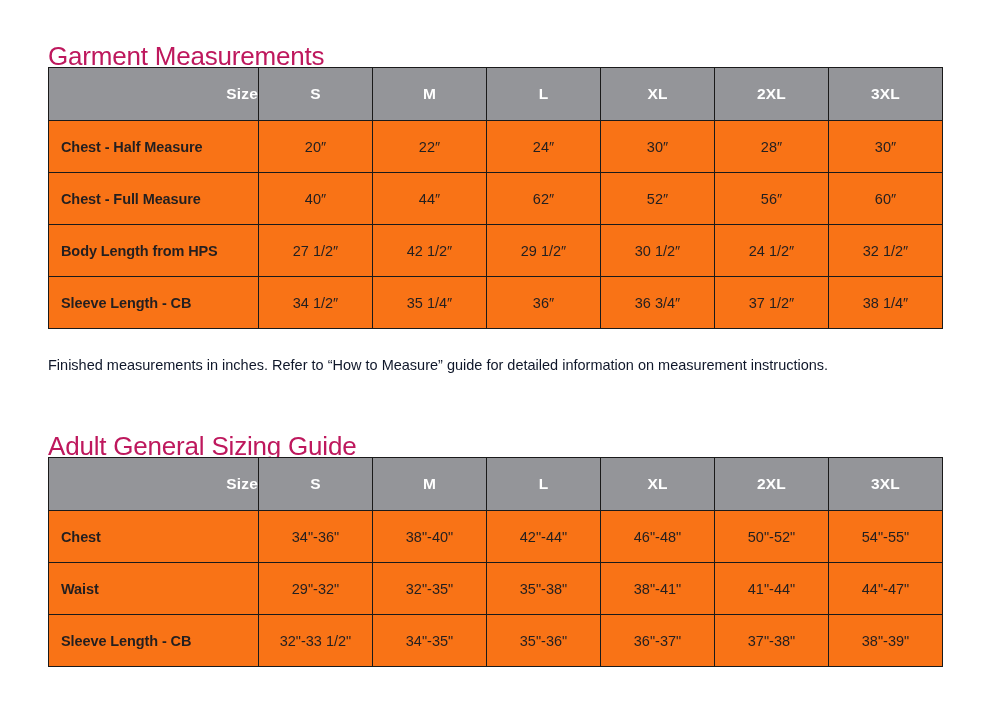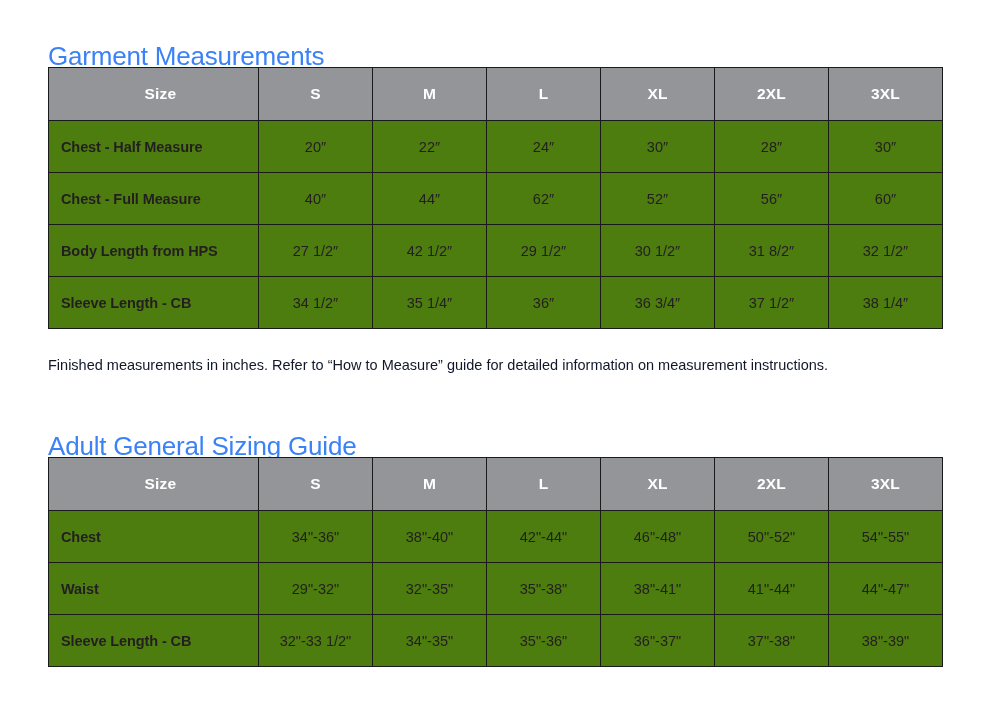--- a/index.html
+++ b/index.html
@@ -21,21 +21,21 @@
     left: 0;
     top: 0;
     width: 995px;
     height: 709px;
   }
   .section-title {
     position: absolute;
     left: 48px;
     font-size: 26px;
     font-weight: 400;
-    color: #3b82f6;
+    color: #be185d;
     letter-spacing: -0.2px;
     white-space: nowrap;
     line-height: 1;
   }
   #title-garment { top: 26px; }
   #title-adult   { top: 416px; }
 
   table.sizing {
     position: absolute;
     left: 48px;
@@ -61,27 +61,27 @@
     background: #949599;
     color: #ffffff;
     height: 52px;
     font-size: 15.5px;
     font-weight: bold;
     text-align: center;
     vertical-align: middle;
     letter-spacing: 0.2px;
   }
   table.sizing thead th.hdr-label {
-    text-align: center;
+    text-align: right;
     padding-left: 14px;
   }
 
   table.sizing tbody td {
     height: 51px;
-    background: #4d7c0f;
+    background: #f97316;
     font-size: 14.5px;
     text-align: center;
     vertical-align: middle;
     color: #231f20;
     font-weight: normal;
   }
   table.sizing tbody td.row-label {
     text-align: left;
     padding-left: 12px;
     font-weight: bold;
@@ -146,21 +146,21 @@
         <td>52″</td>
         <td>56″</td>
         <td>60″</td>
       </tr>
       <tr>
         <td class="row-label">Body Length from HPS</td>
         <td>27 1/2″</td>
         <td>42 1/2″</td>
         <td>29 1/2″</td>
         <td>30 1/2″</td>
-        <td>31 8/2″</td>
+        <td>24 1/2″</td>
         <td>32 1/2″</td>
       </tr>
       <tr>
         <td class="row-label">Sleeve Length - CB</td>
         <td>34 1/2″</td>
         <td>35 1/4″</td>
         <td>36″</td>
         <td>36 3/4″</td>
         <td>37 1/2″</td>
         <td>38 1/4″</td>

